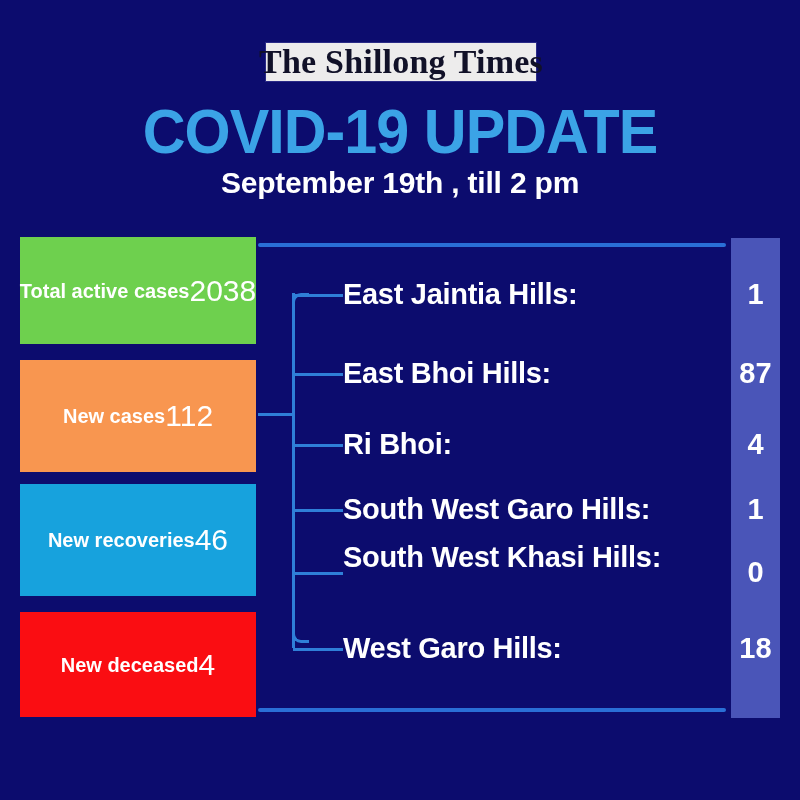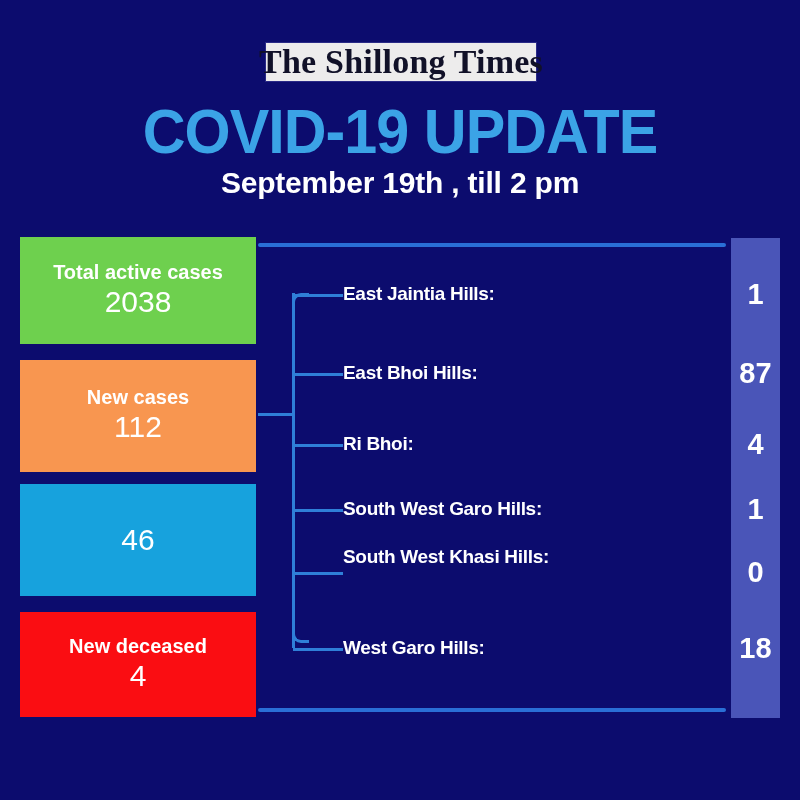--- a/index.html
+++ b/index.html
@@ -69,21 +69,21 @@
     letter-spacing: -0.2px;
     white-space: nowrap;
   }
 
   
   .stat-box {
     position: absolute;
     left: 20px;
     width: 236px;
     display: flex;
-    flex-direction: column;
+    flex-direction: row;
     align-items: center;
     justify-content: center;
     box-sizing: border-box;
   }
   .stat-label {
     font-size: 20px;
     font-weight: bold;
     color: #ffffff;
     line-height: 1.1;
     text-align: center;
@@ -158,21 +158,21 @@
   #tree-cap-bottom {
     top: 341px;
     border-width: 0 0 3px 3px;
     border-bottom-left-radius: 9px;
   }
 
   
   .district-name {
     position: absolute;
     left: 343px;
-    font-size: 19px;
+    font-size: 29px;
     font-weight: bold;
     color: #ffffff;
     letter-spacing: -0.3px;
     white-space: nowrap;
     transform: translateY(-50%);
   }
 
   
   #number-column {
     position: absolute;
@@ -210,20 +210,21 @@
     <div class="stat-label">Total active cases</div>
     <div class="stat-value">2038</div>
   </div>
 
   <div class="stat-box" id="box-new" style="background: rgb(248, 150, 80);">
     <div class="stat-label">New cases</div>
     <div class="stat-value">112</div>
   </div>
 
   <div class="stat-box" id="box-recov" style="background: rgb(23, 162, 221);">
+    <div class="stat-label">New recoveries</div>
     <div class="stat-value">46</div>
   </div>
 
   <div class="stat-box" id="box-dead" style="background: rgb(250, 13, 18);">
     <div class="stat-label">New deceased</div>
     <div class="stat-value">4</div>
   </div>
 
   <div class="rule" id="rule-top" style="background: rgb(42, 111, 214);"></div>
   <div class="rule" id="rule-bottom" style="background: rgb(42, 111, 214);"></div>

